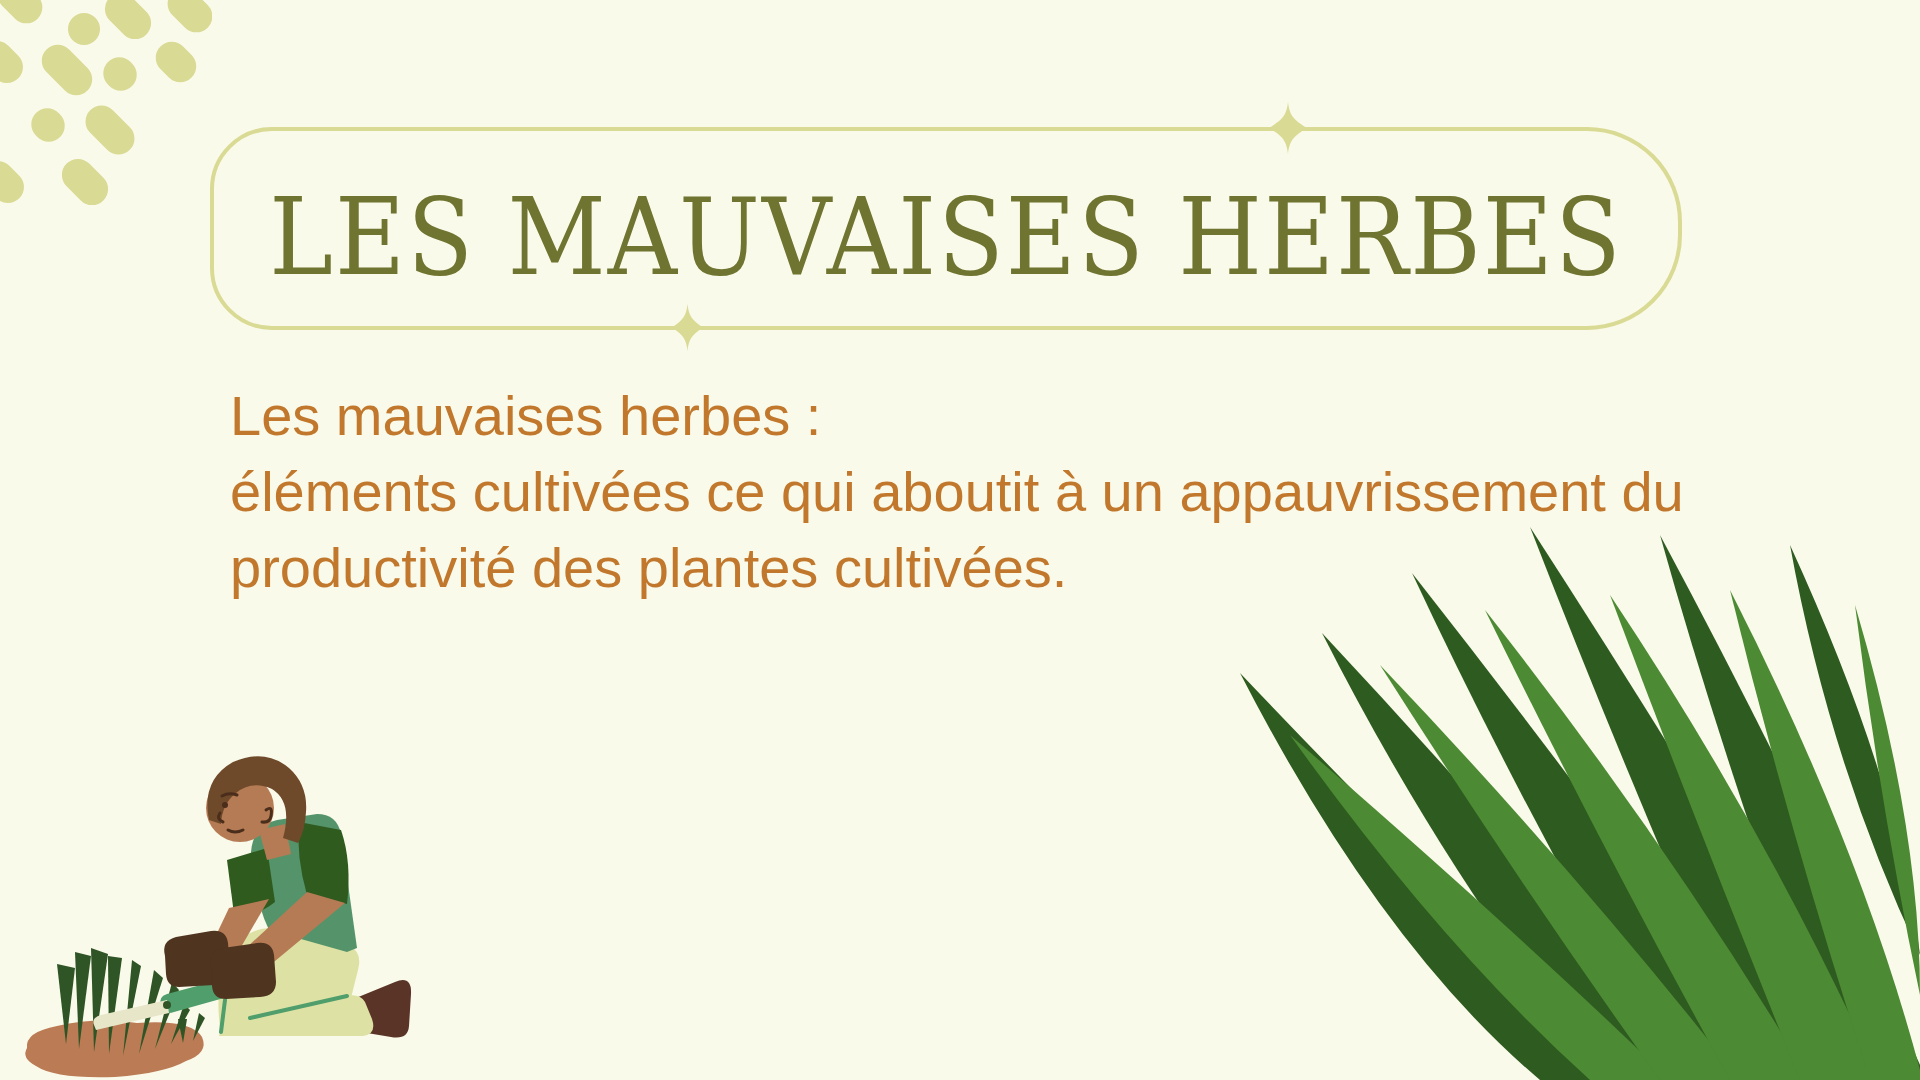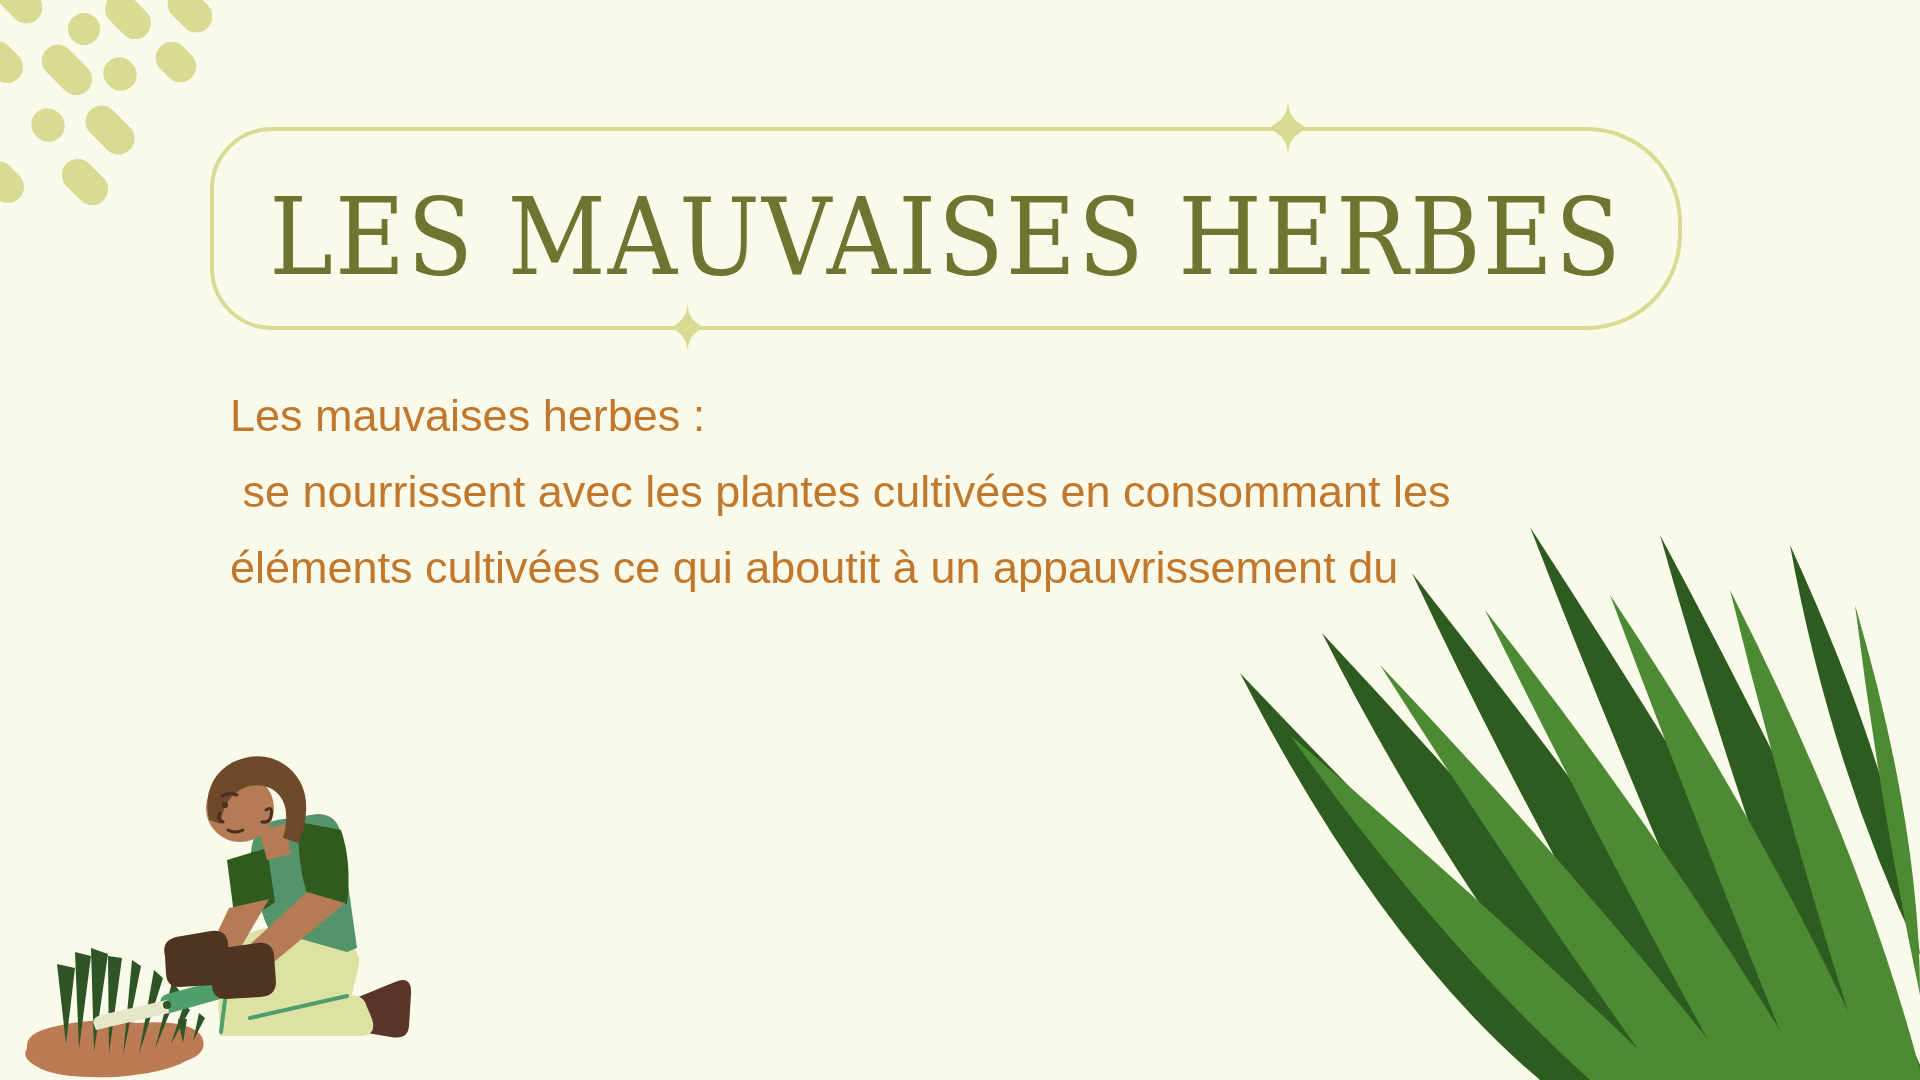--- a/index.html
+++ b/index.html
@@ -34,21 +34,21 @@
     white-space:nowrap;
   }
   .sparkle{position:absolute;}
   .sparkle-top{left:1269px;top:102px;}
   .sparkle-bottom{left:672px;top:304px;}
 
   
   .text-block{
     position:absolute;left:230px;top:378px;
     color:var(--body-orange,#C1782C);
-    font-size:45px;line-height:76px;
+    font-size:56px;line-height:76px;
     letter-spacing:0px;
   }
   .body-line{white-space:pre;}
 
   
   .gardener{position:absolute;left:15px;top:742px;width:420px;height:340px;}
   .grass-clump{position:absolute;right:0;bottom:0;width:690px;height:555px;}
 
   .fill-skin{fill:var(--skin,#B57B55);}
   .fill-shirt{fill:var(--shirt-green,#55946B);}
@@ -94,22 +94,22 @@
 
   <svg class="sparkle sparkle-top" width="38" height="52" viewBox="0 0 38 52" aria-hidden="true">
     <path class="khaki" d="M19,0 C20.5,13 24,17.5 38,26 C24,34.5 20.5,39 19,52 C17.5,39 14,34.5 0,26 C14,17.5 17.5,13 19,0 Z"></path>
   </svg>
   <svg class="sparkle sparkle-bottom" width="31" height="47" viewBox="0 0 38 52" preserveAspectRatio="none" aria-hidden="true">
     <path class="khaki" d="M19,0 C20.5,13 24,17.5 38,26 C24,34.5 20.5,39 19,52 C17.5,39 14,34.5 0,26 C14,17.5 17.5,13 19,0 Z"></path>
   </svg>
 
   <div class="text-block">
     <div class="body-line">Les mauvaises herbes :</div>
-    <div class="body-line"> se nourrissent avec les plantes cultivées en consommant les</div>
     <div class="body-line">éléments cultivées ce qui aboutit à un appauvrissement du</div>
+    <div class="body-line">productivité des plantes cultivées.</div>
   </div>
 
   <svg class="gardener" viewBox="0 0 420 340" aria-hidden="true">
 
     <path class="fill-dirt" d="M12,306 Q10,290 42,284 Q82,275 122,281 Q176,277 187,295 Q194,311 171,319 Q150,331 100,335 Q40,337 21,324 Q6,316 12,306 Z"></path>
 
     <g class="fill-tuft">
       <path d="M51,302 L42,222 L60,226 Z"></path>
       <path d="M64,307 L60,210 L76,214 Z"></path>
       <path d="M79,310 L76,206 L93,212 Z"></path>

